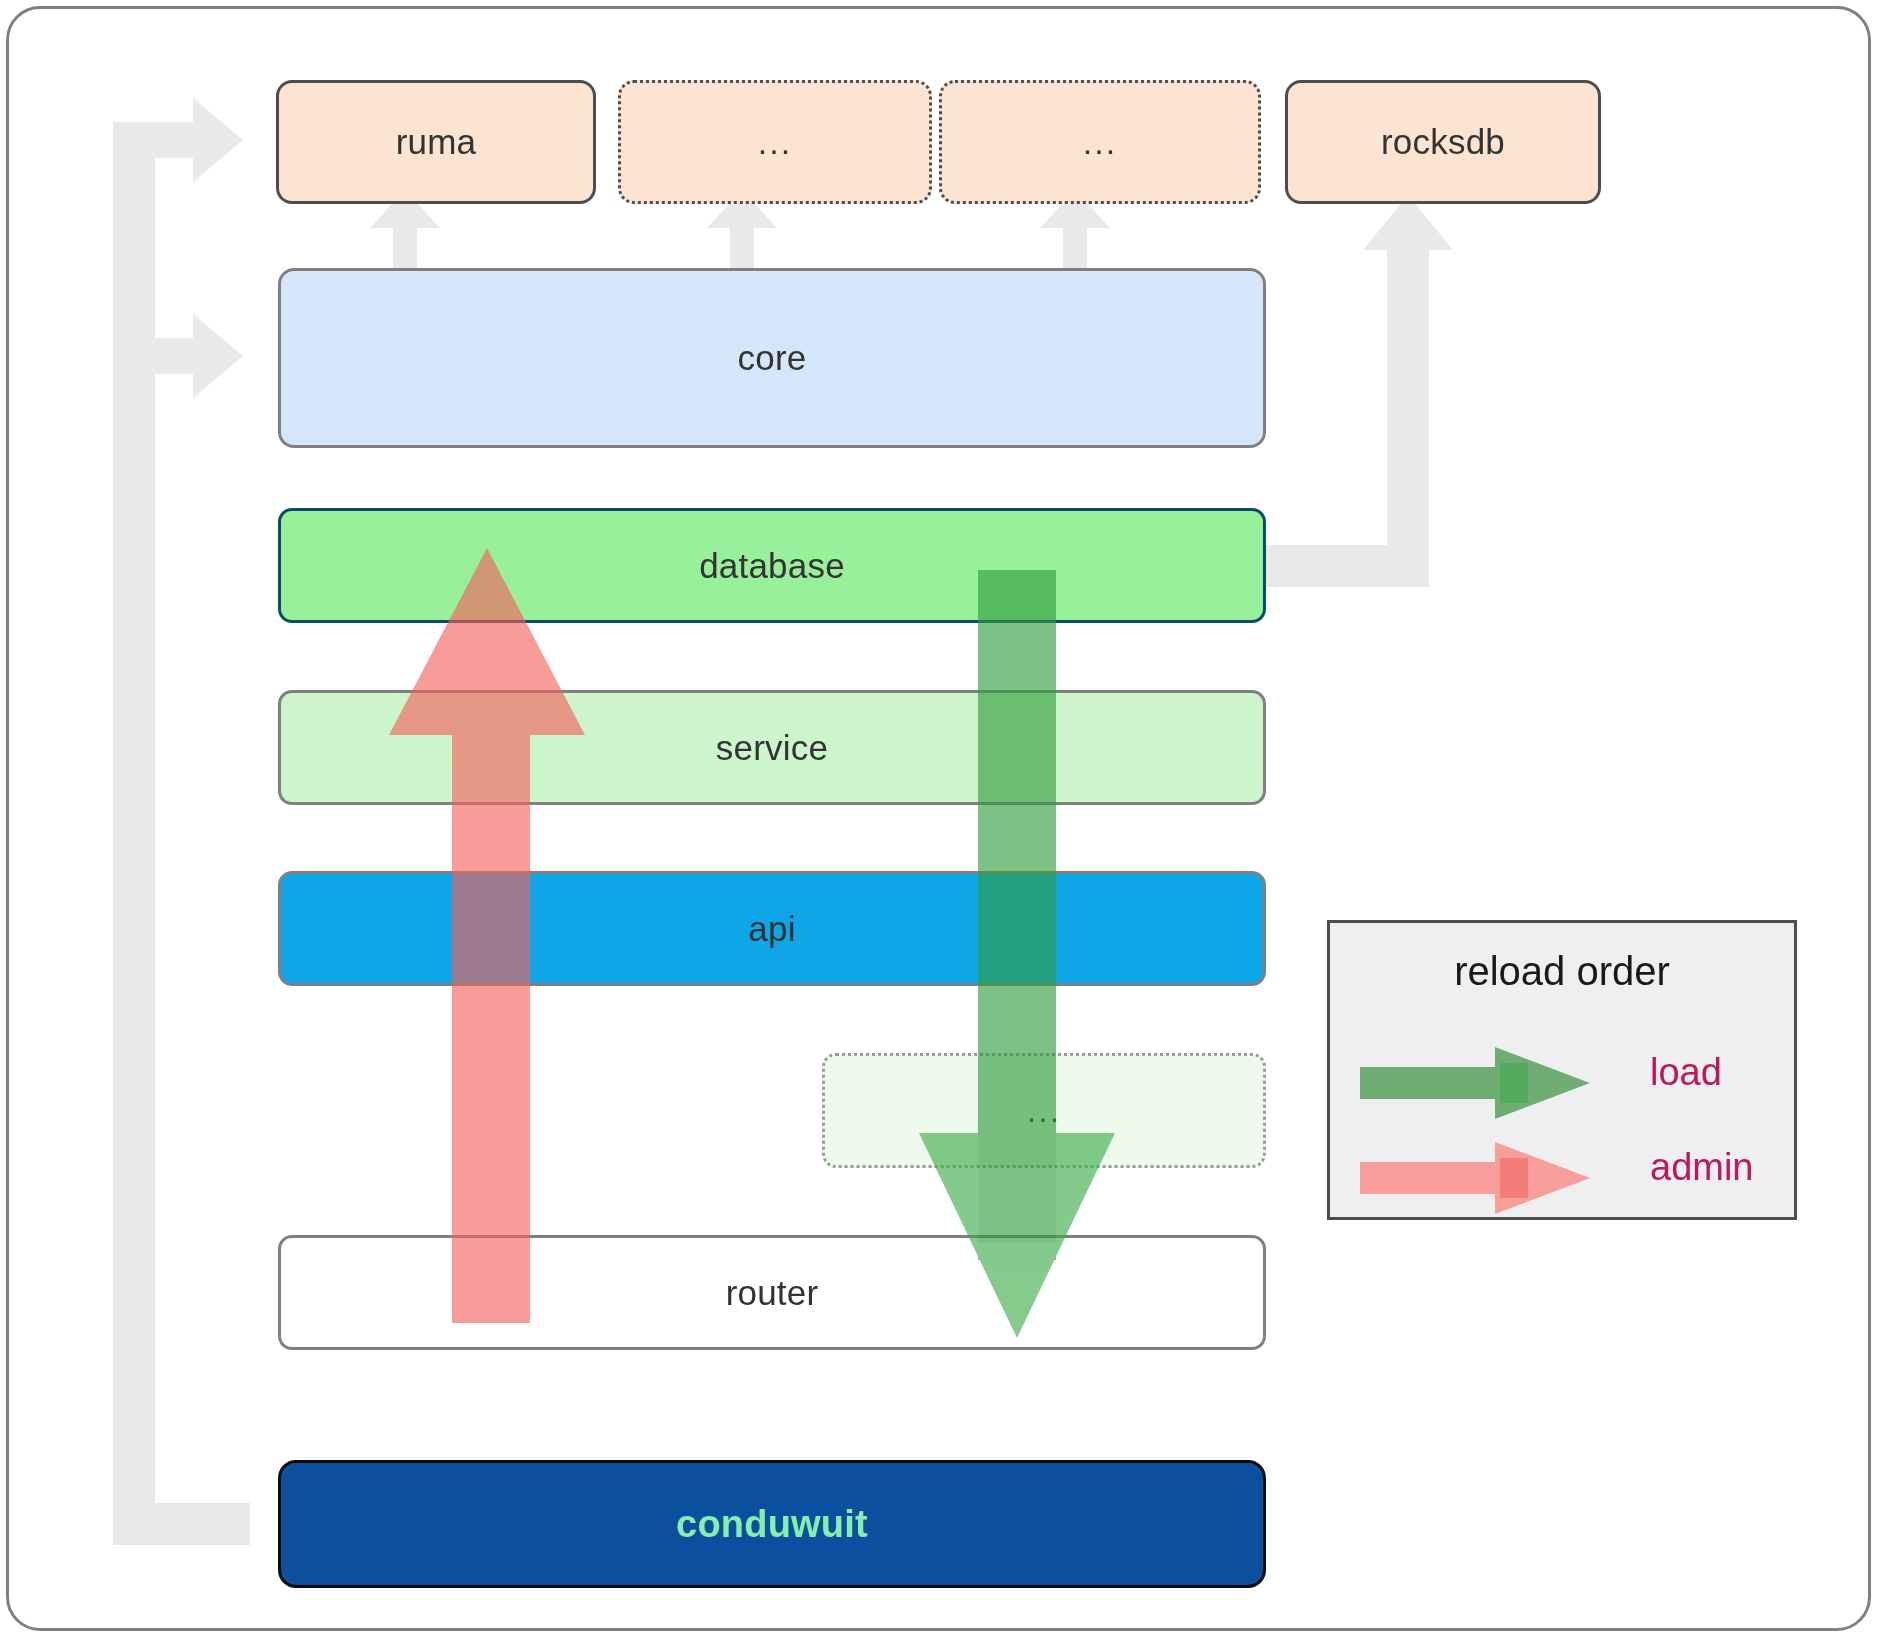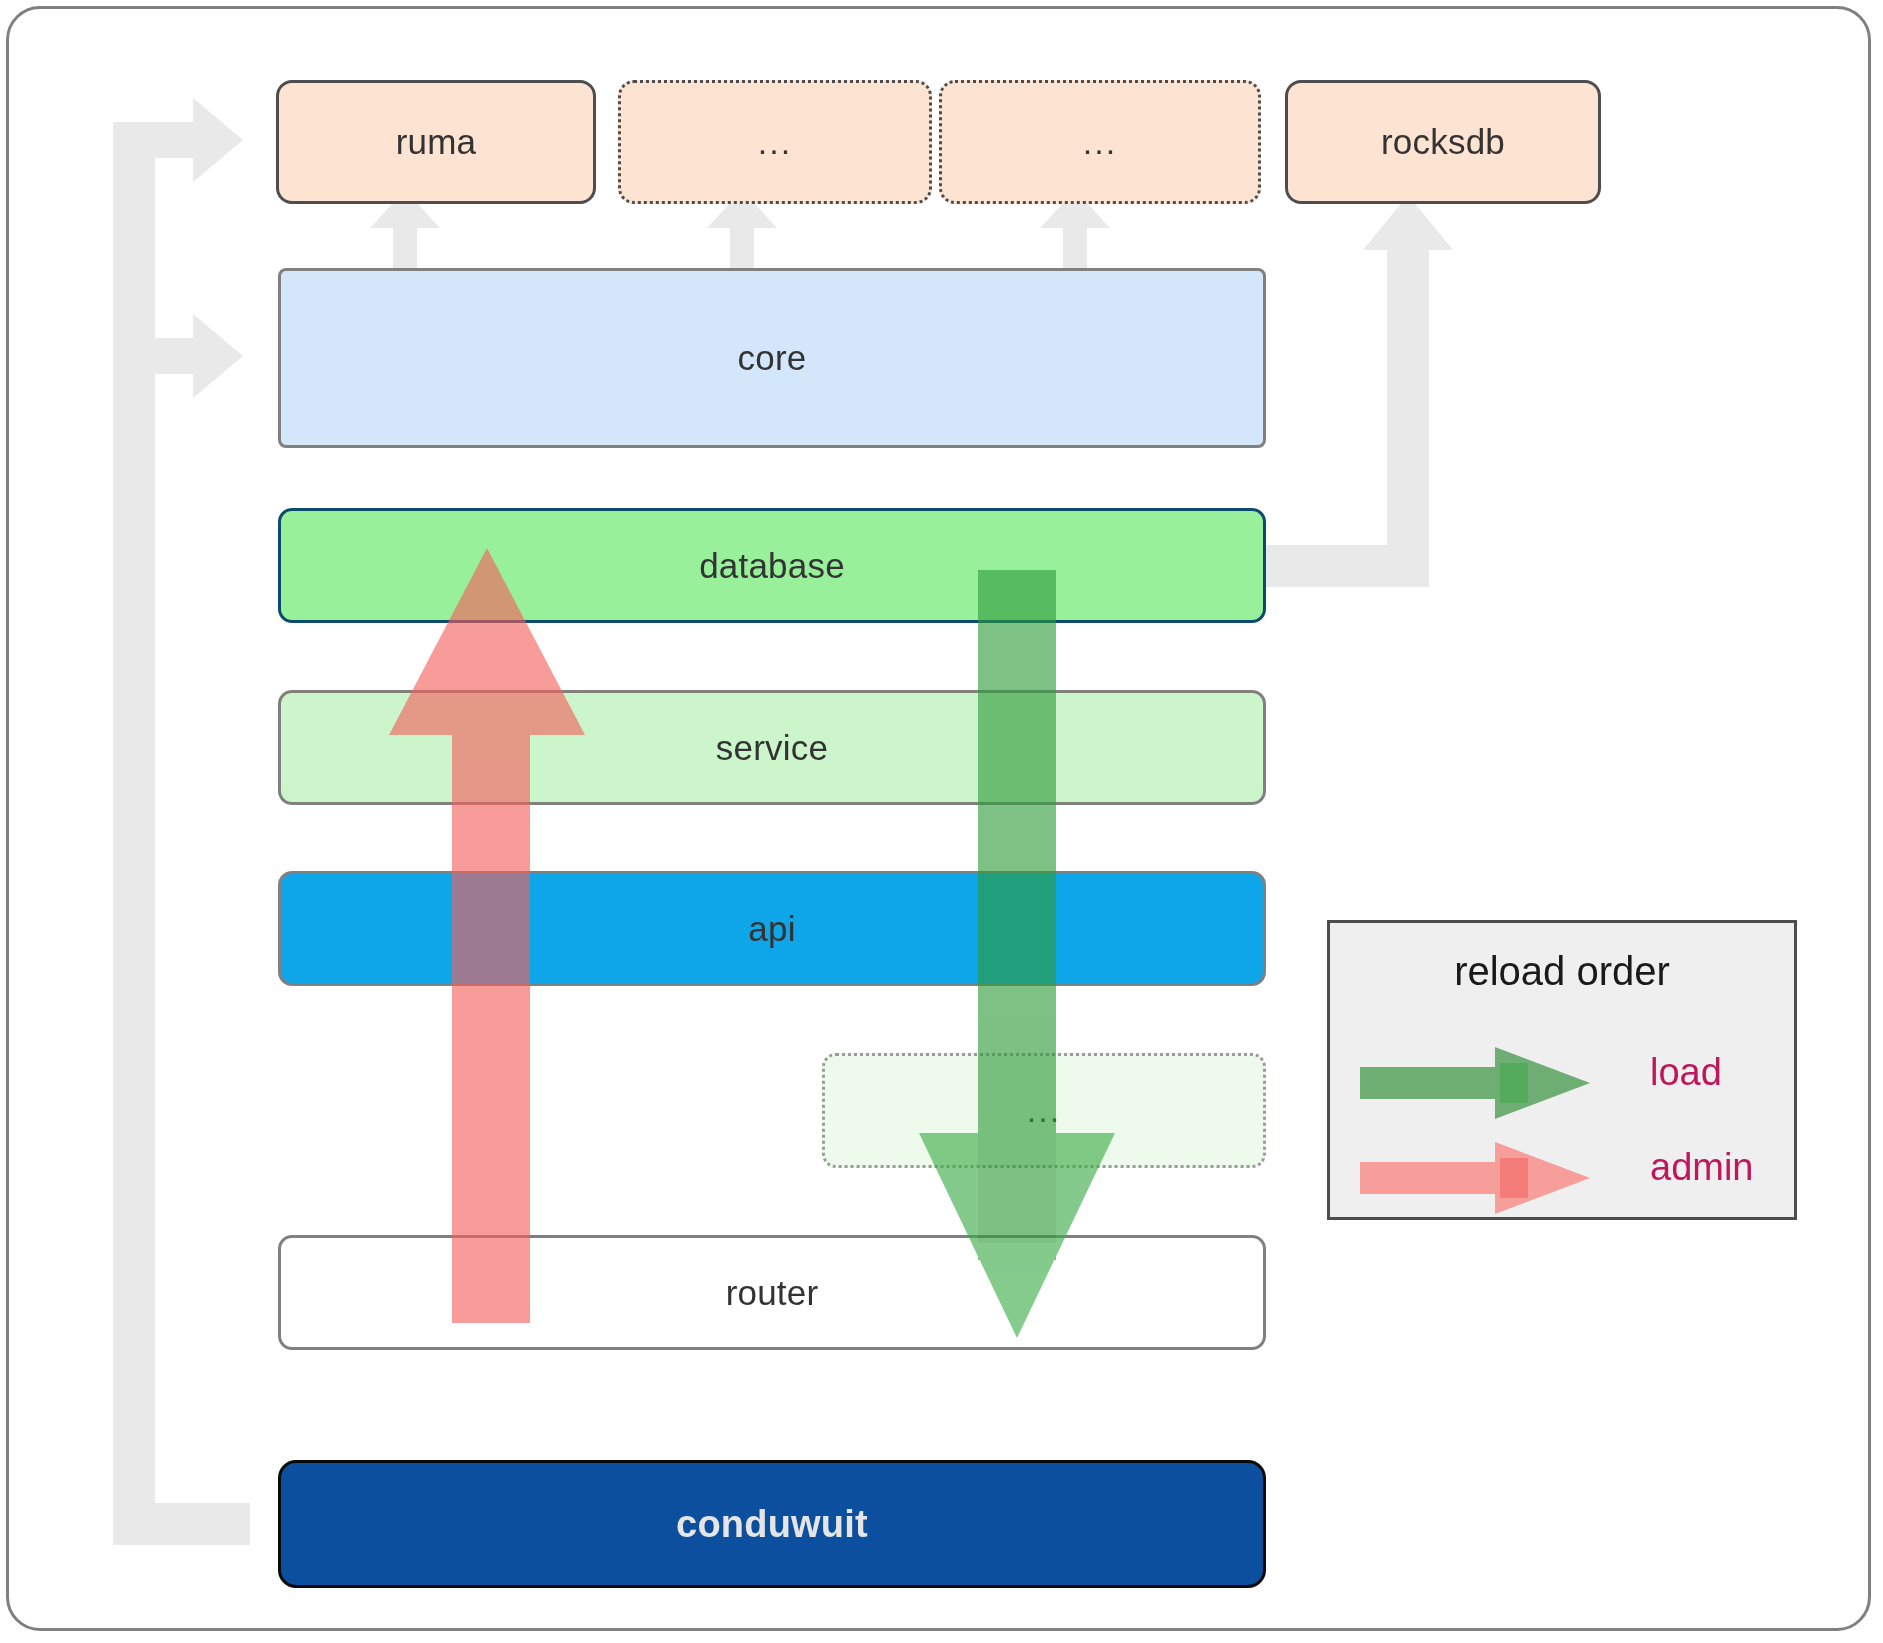--- a/index.html
+++ b/index.html
@@ -51,35 +51,35 @@
     background: #fde3d2;
     border: 3px solid #4d4d4d;
     border-radius: 16px;
   }
   .node.ext.dotted { border: 3px dotted #4d4d4d; }
   .node.dots { font-size: 34px; letter-spacing: 2px; }
 
   .node.core {
     background: #d4e6fa;
     border: 3px solid #808080;
-    border-radius: 8px;
+    border-radius: 16px;
     text-align: right;
   }
   .node.g1 { background: #99f09b; border: 3px solid #0c4a6e; }
   .node.g2 { background: #ccf5cc; border: 3px solid #808080; }
   .node.g3 { background: #0ea5e9; border: 3px solid #808080; }
   .node.g4 { background: #eefbec; border: 3px solid #808080; }
   .node.g4.dotted { border: 3px dotted #9a9a9a; }
   .node.white { background: #ffffff; border: 3px solid #808080; }
 
   .node.app {
     background: #0b4f9e;
     border: 3px solid #0a0a0a;
     border-radius: 18px;
-    color: #e5e5e5;
+    color: #86efac;
     font-size: 38px;
     font-weight: 700;
   }
 
   
   #legend {
     position: absolute;
     left: 1327px;
     top: 920px;
     width: 470px;

